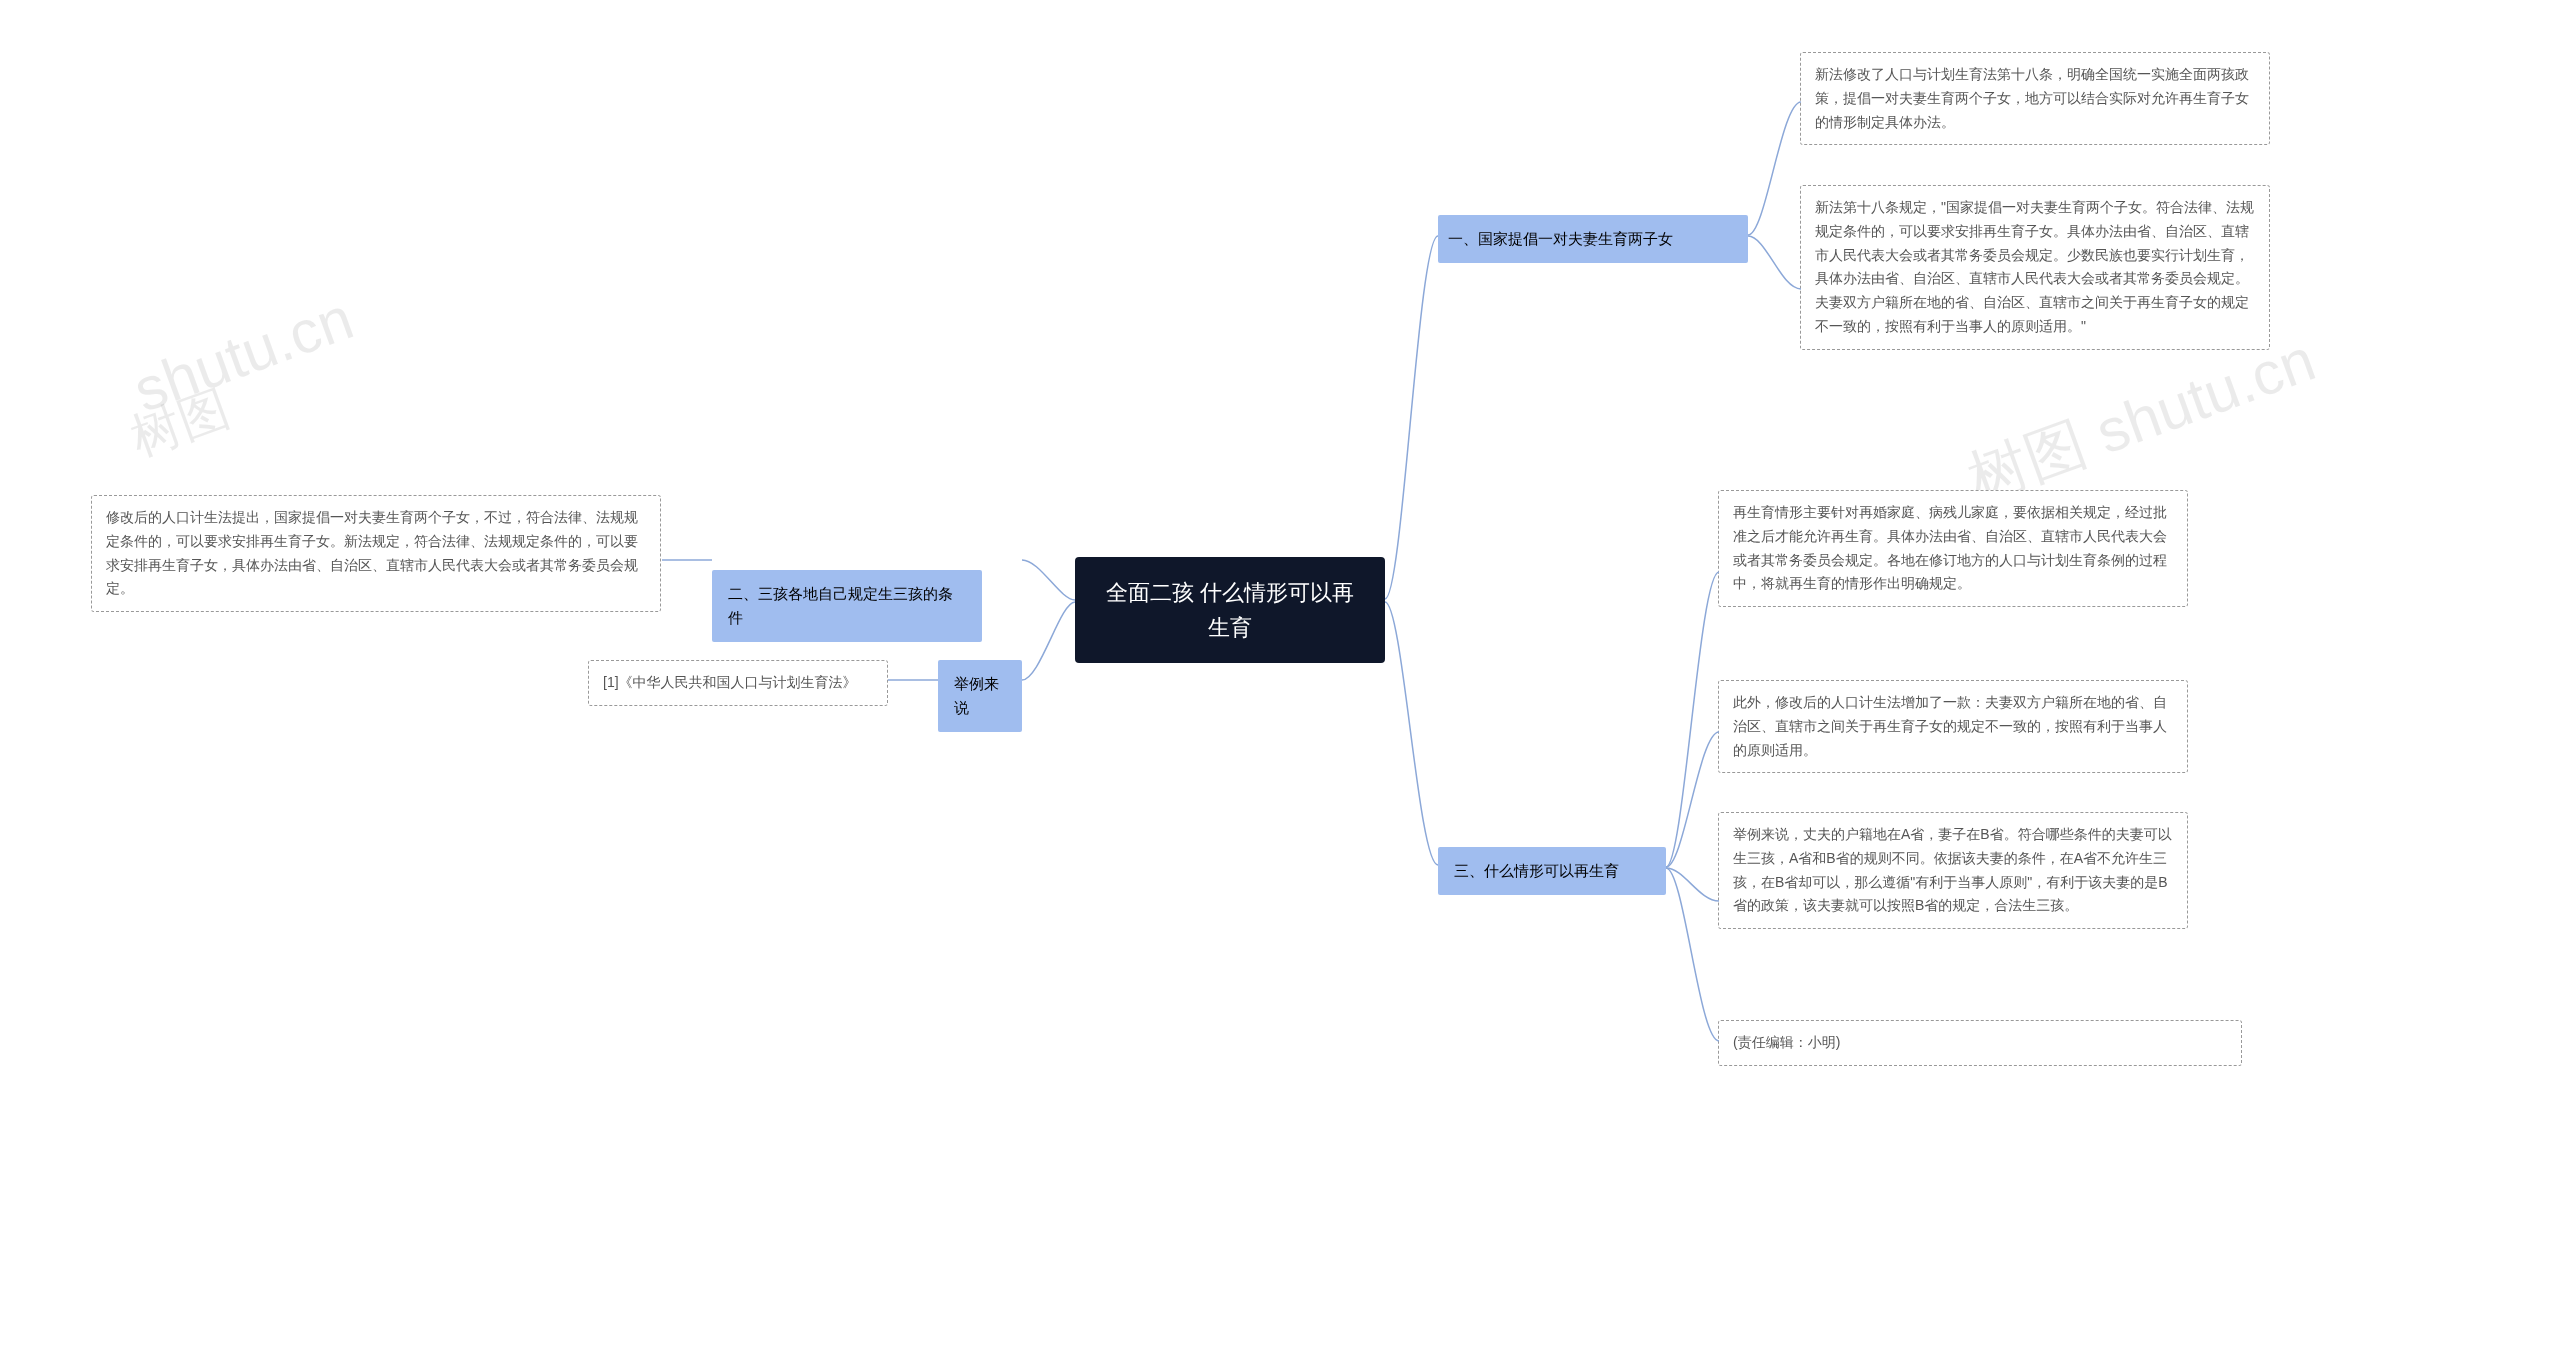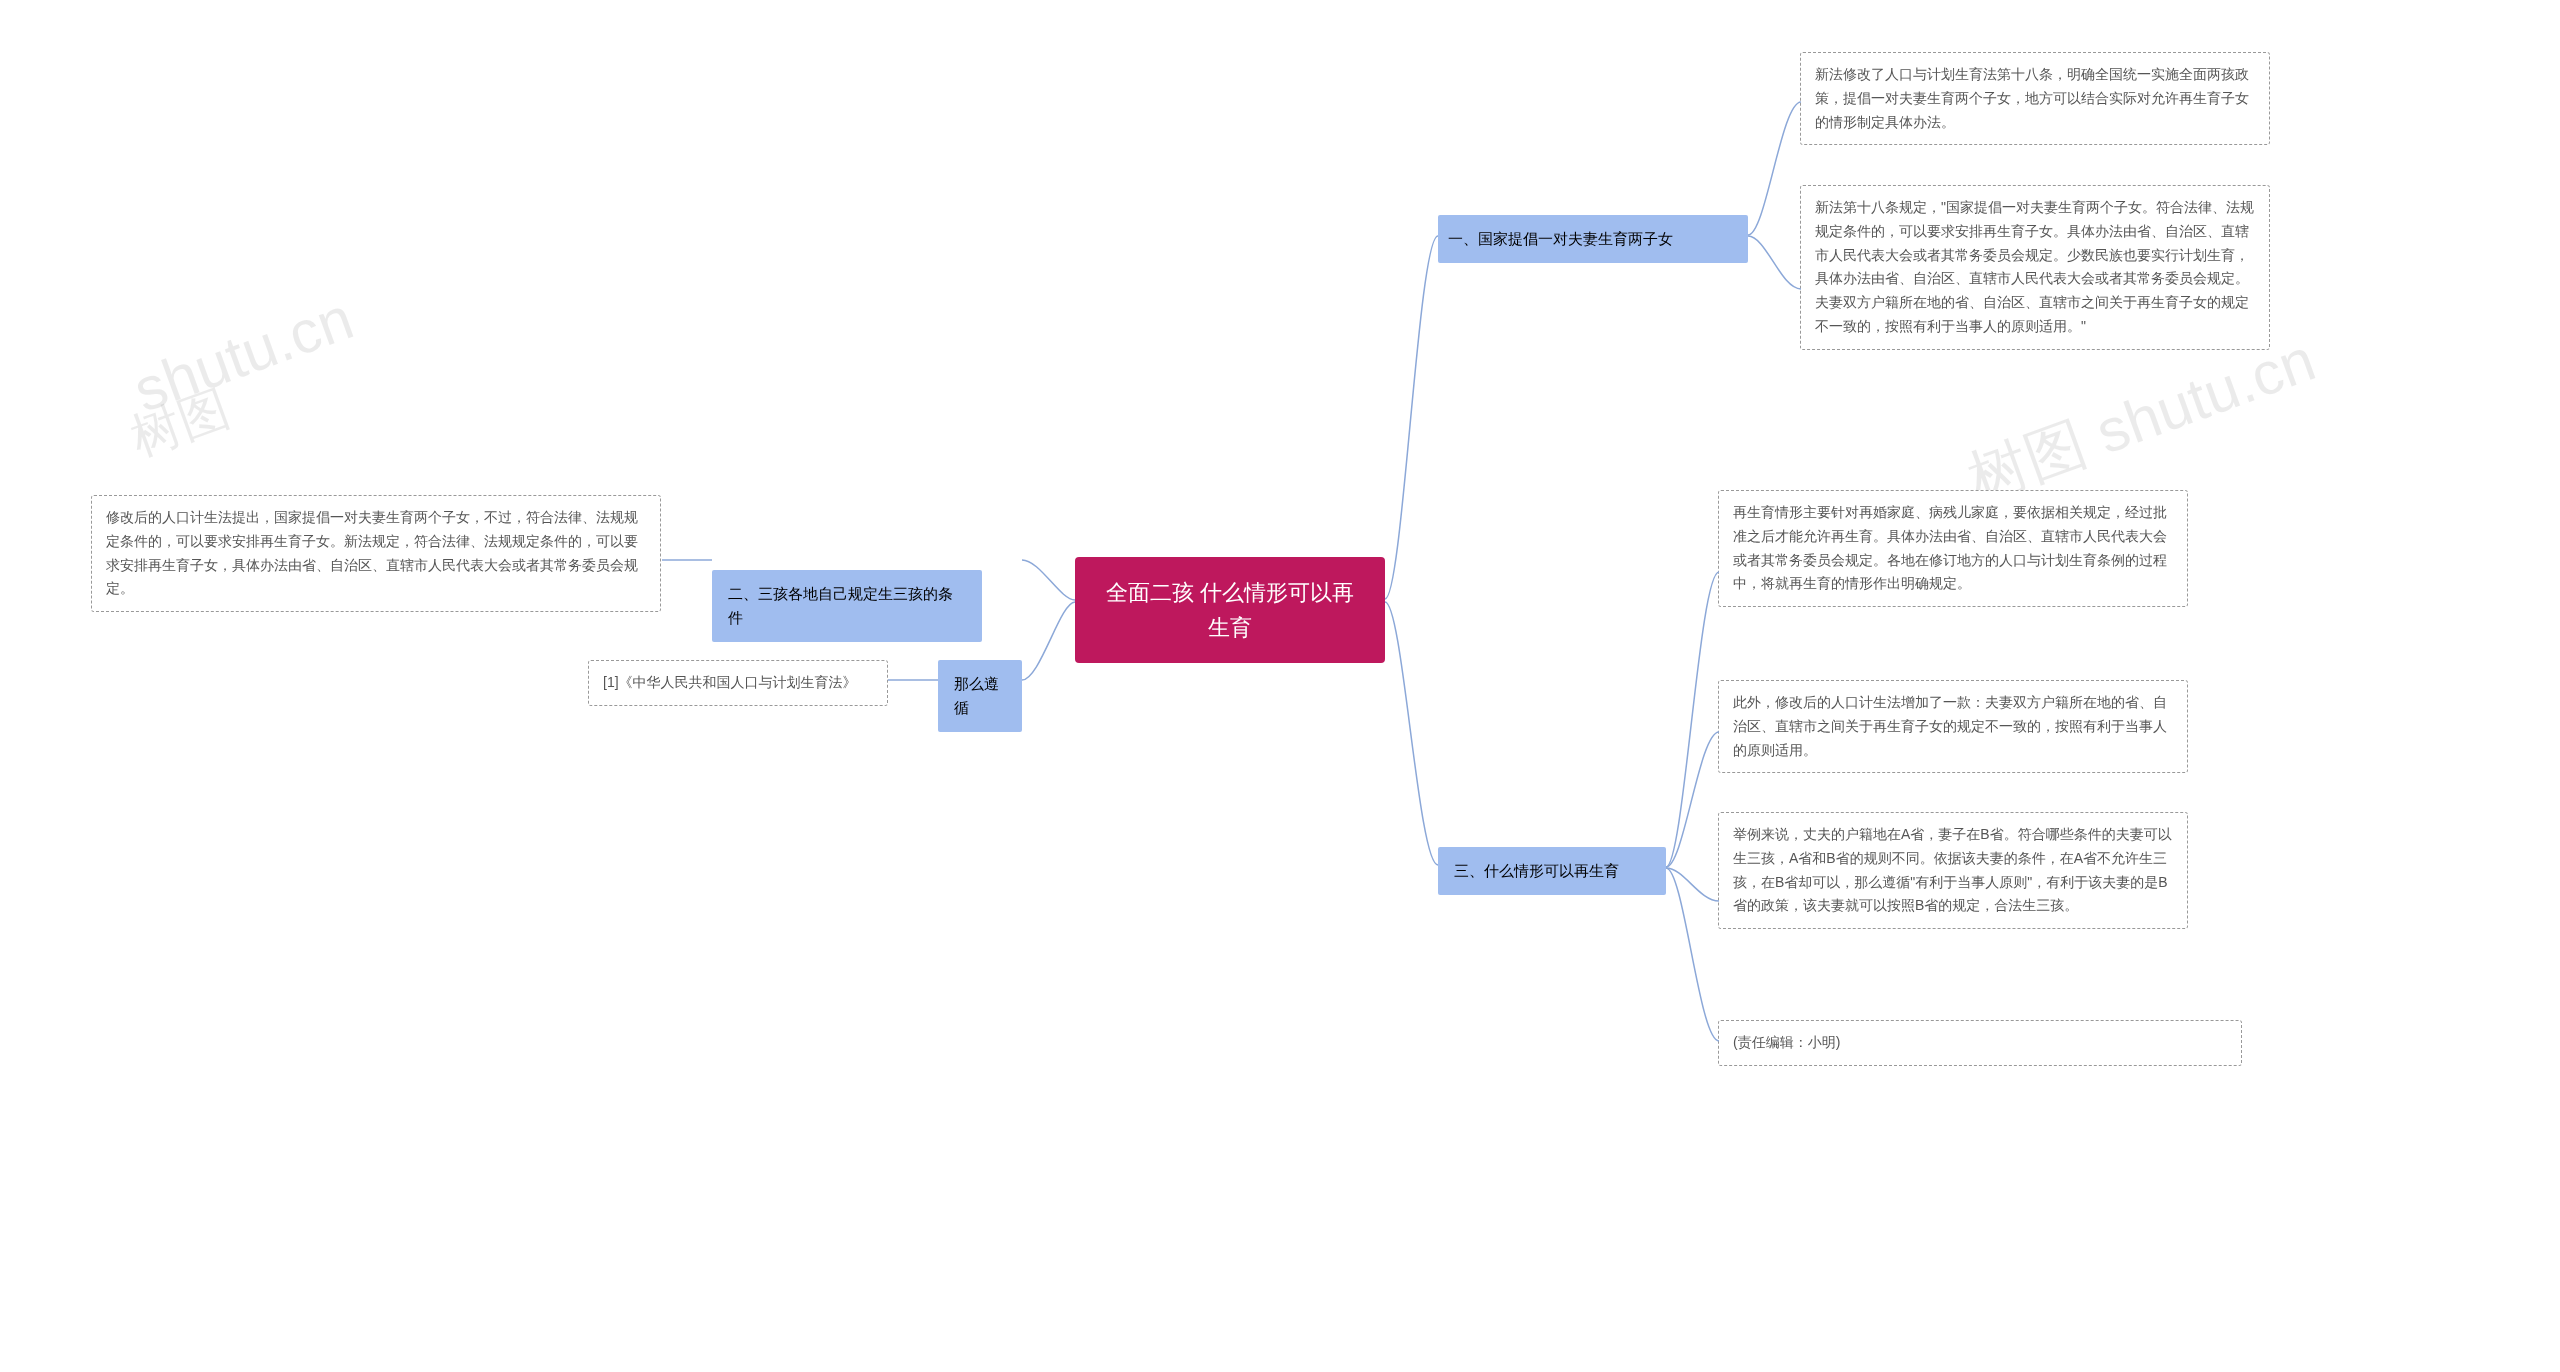--- a/index.html
+++ b/index.html
@@ -25,21 +25,21 @@
     user-select: none;
     white-space: nowrap;
   }
   .node {
     position: absolute;
     padding: 10px 14px;
     border-radius: 3px;
     line-height: 1.6;
   }
   .center-node {
-    background: #be185d;
+    background: #0f172a;
     color: #ffffff;
     font-size: 22px;
     text-align: center;
     width: 310px;
     padding: 18px 20px;
     border-radius: 4px;
   }
   .topic-node {
     background: #a0bdef;
     color: #000;
@@ -79,21 +79,21 @@
 </div>
 
 <div class="node topic-node" style="left:712px; top:530px; width:270px;margin-top:40px;">
   <span>二、三孩各地自己规定生三孩的条件</span>
 </div>
 <div class="node detail-node" style="left:91px; top:495px; width:570px;">
   <span>修改后的人口计生法提出，国家提倡一对夫妻生育两个子女，不过，符合法律、法规规定条件的，可以要求安排再生育子女。新法规定，符合法律、法规规定条件的，可以要求安排再生育子女，具体办法由省、自治区、直辖市人民代表大会或者其常务委员会规定。</span>
 </div>
 
 <div class="node topic-node" style="left:938px; top:660px; width:84px;">
-  <span>那么遵循</span>
+  <span>举例来说</span>
 </div>
 <div class="node detail-node" style="left:588px; top:660px; width:300px;">
   <span>[1]《中华人民共和国人口与计划生育法》</span>
 </div>
 
 <div class="node topic-node" style="left:1438px; top:215px; width:310px;padding-left:10px;">
   <span>一、国家提倡一对夫妻生育两子女</span>
 </div>
 <div class="node detail-node" style="left:1800px; top:52px; width:470px;">
   <span>新法修改了人口与计划生育法第十八条，明确全国统一实施全面两孩政策，提倡一对夫妻生育两个子女，地方可以结合实际对允许再生育子女的情形制定具体办法。</span>

